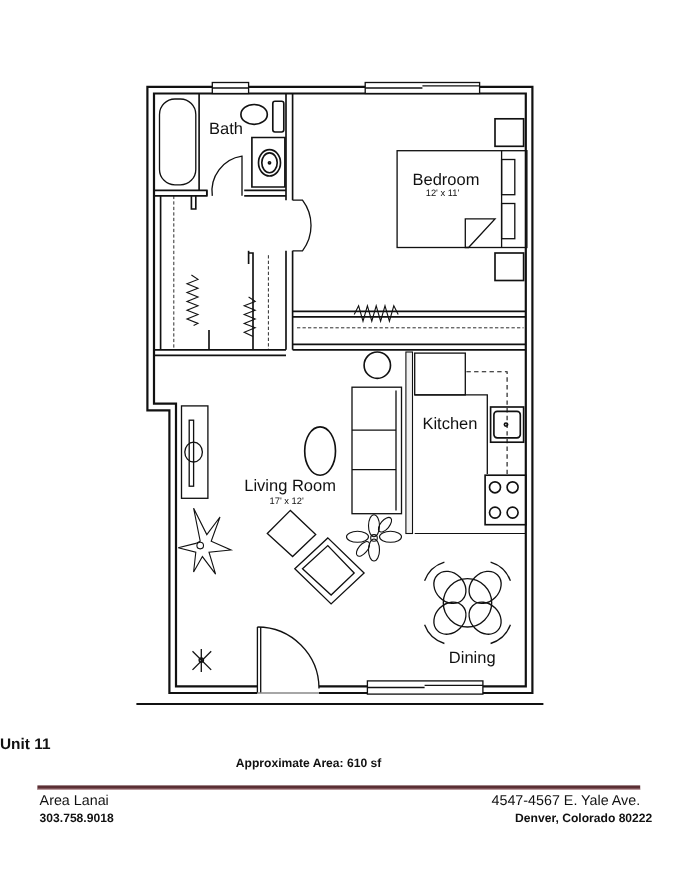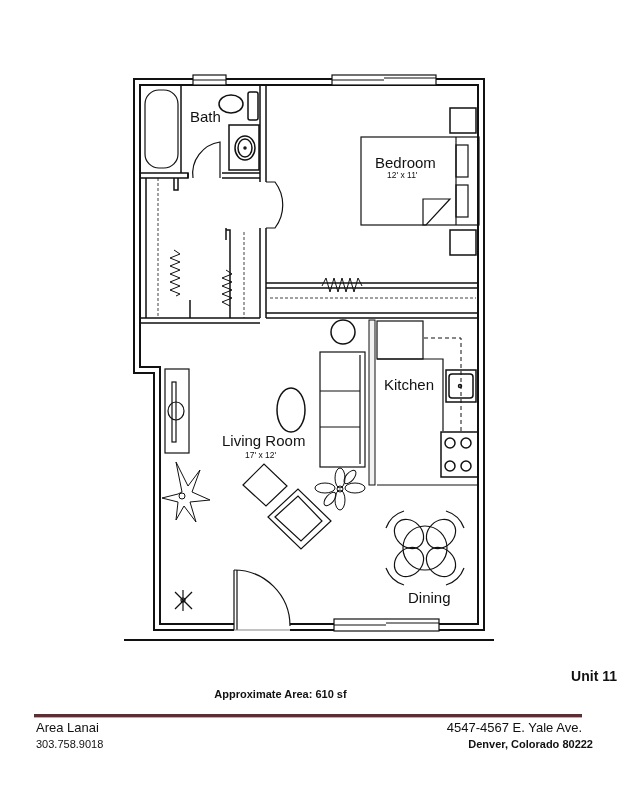--- a/index.html
+++ b/index.html
@@ -1,24 +1,24 @@
 <!DOCTYPE html>
 <html><head>
 <meta charset="utf-8">
 <style>
   html, body { margin: 0; padding: 0; background: #ffffff; }
   body { width: 617px; height: 800px; position: relative; overflow: hidden; font-family: "Liberation Sans", sans-serif; color: #111; }
   #plan { position: absolute; left: 0; top: 0; width: 617px; height: 660px; }
   .room-label { font-family: "Liberation Sans", sans-serif; font-size: 15px; fill: #111; }
   .dim-label { font-family: "Liberation Sans", sans-serif; font-size: 8.5px; fill: #111; }
-  .unit-title { position: absolute; top: 668px; left: 0; width: 617px; text-align: right; font-size: 14px; font-weight: bold; }
+  .unit-title { position: absolute; top: 668px; left: 0; width: 617px; text-align: left; font-size: 14px; font-weight: bold; }
   .unit-area { position: absolute; top: 688px; left: 0; width: 561px; text-align: center; font-size: 11px; font-weight: bold; }
   .divider { position: absolute; left: 34px; top: 714px; width: 548px; height: 3px; background: #5b2f34; border-bottom: 1px solid #c9a9ac; }
   .foot-left-1 { position: absolute; left: 36px; top: 720px; font-size: 13px; }
-  .foot-left-2 { position: absolute; left: 36px; top: 738px; font-size: 11px; font-weight: normal; }
+  .foot-left-2 { position: absolute; left: 36px; top: 738px; font-size: 11px; font-weight: bold; }
   .foot-right-1 { position: absolute; right: 35px; top: 720px; font-size: 13px; text-align: center; }
   .foot-right-2 { position: absolute; right: 24px; top: 738px; font-size: 11px; font-weight: bold; text-align: right; }
 </style>
 </head>
 <body>
 
 <svg id="plan" viewBox="0 0 617 660" xmlns="http://www.w3.org/2000/svg" fill="none" stroke="#111" stroke-width="1.5">
 
   <g stroke-width="2">
     <path d="M134,79 L484,79 L484,630 L154,630 L154,373 L134,373 Z"></path>

